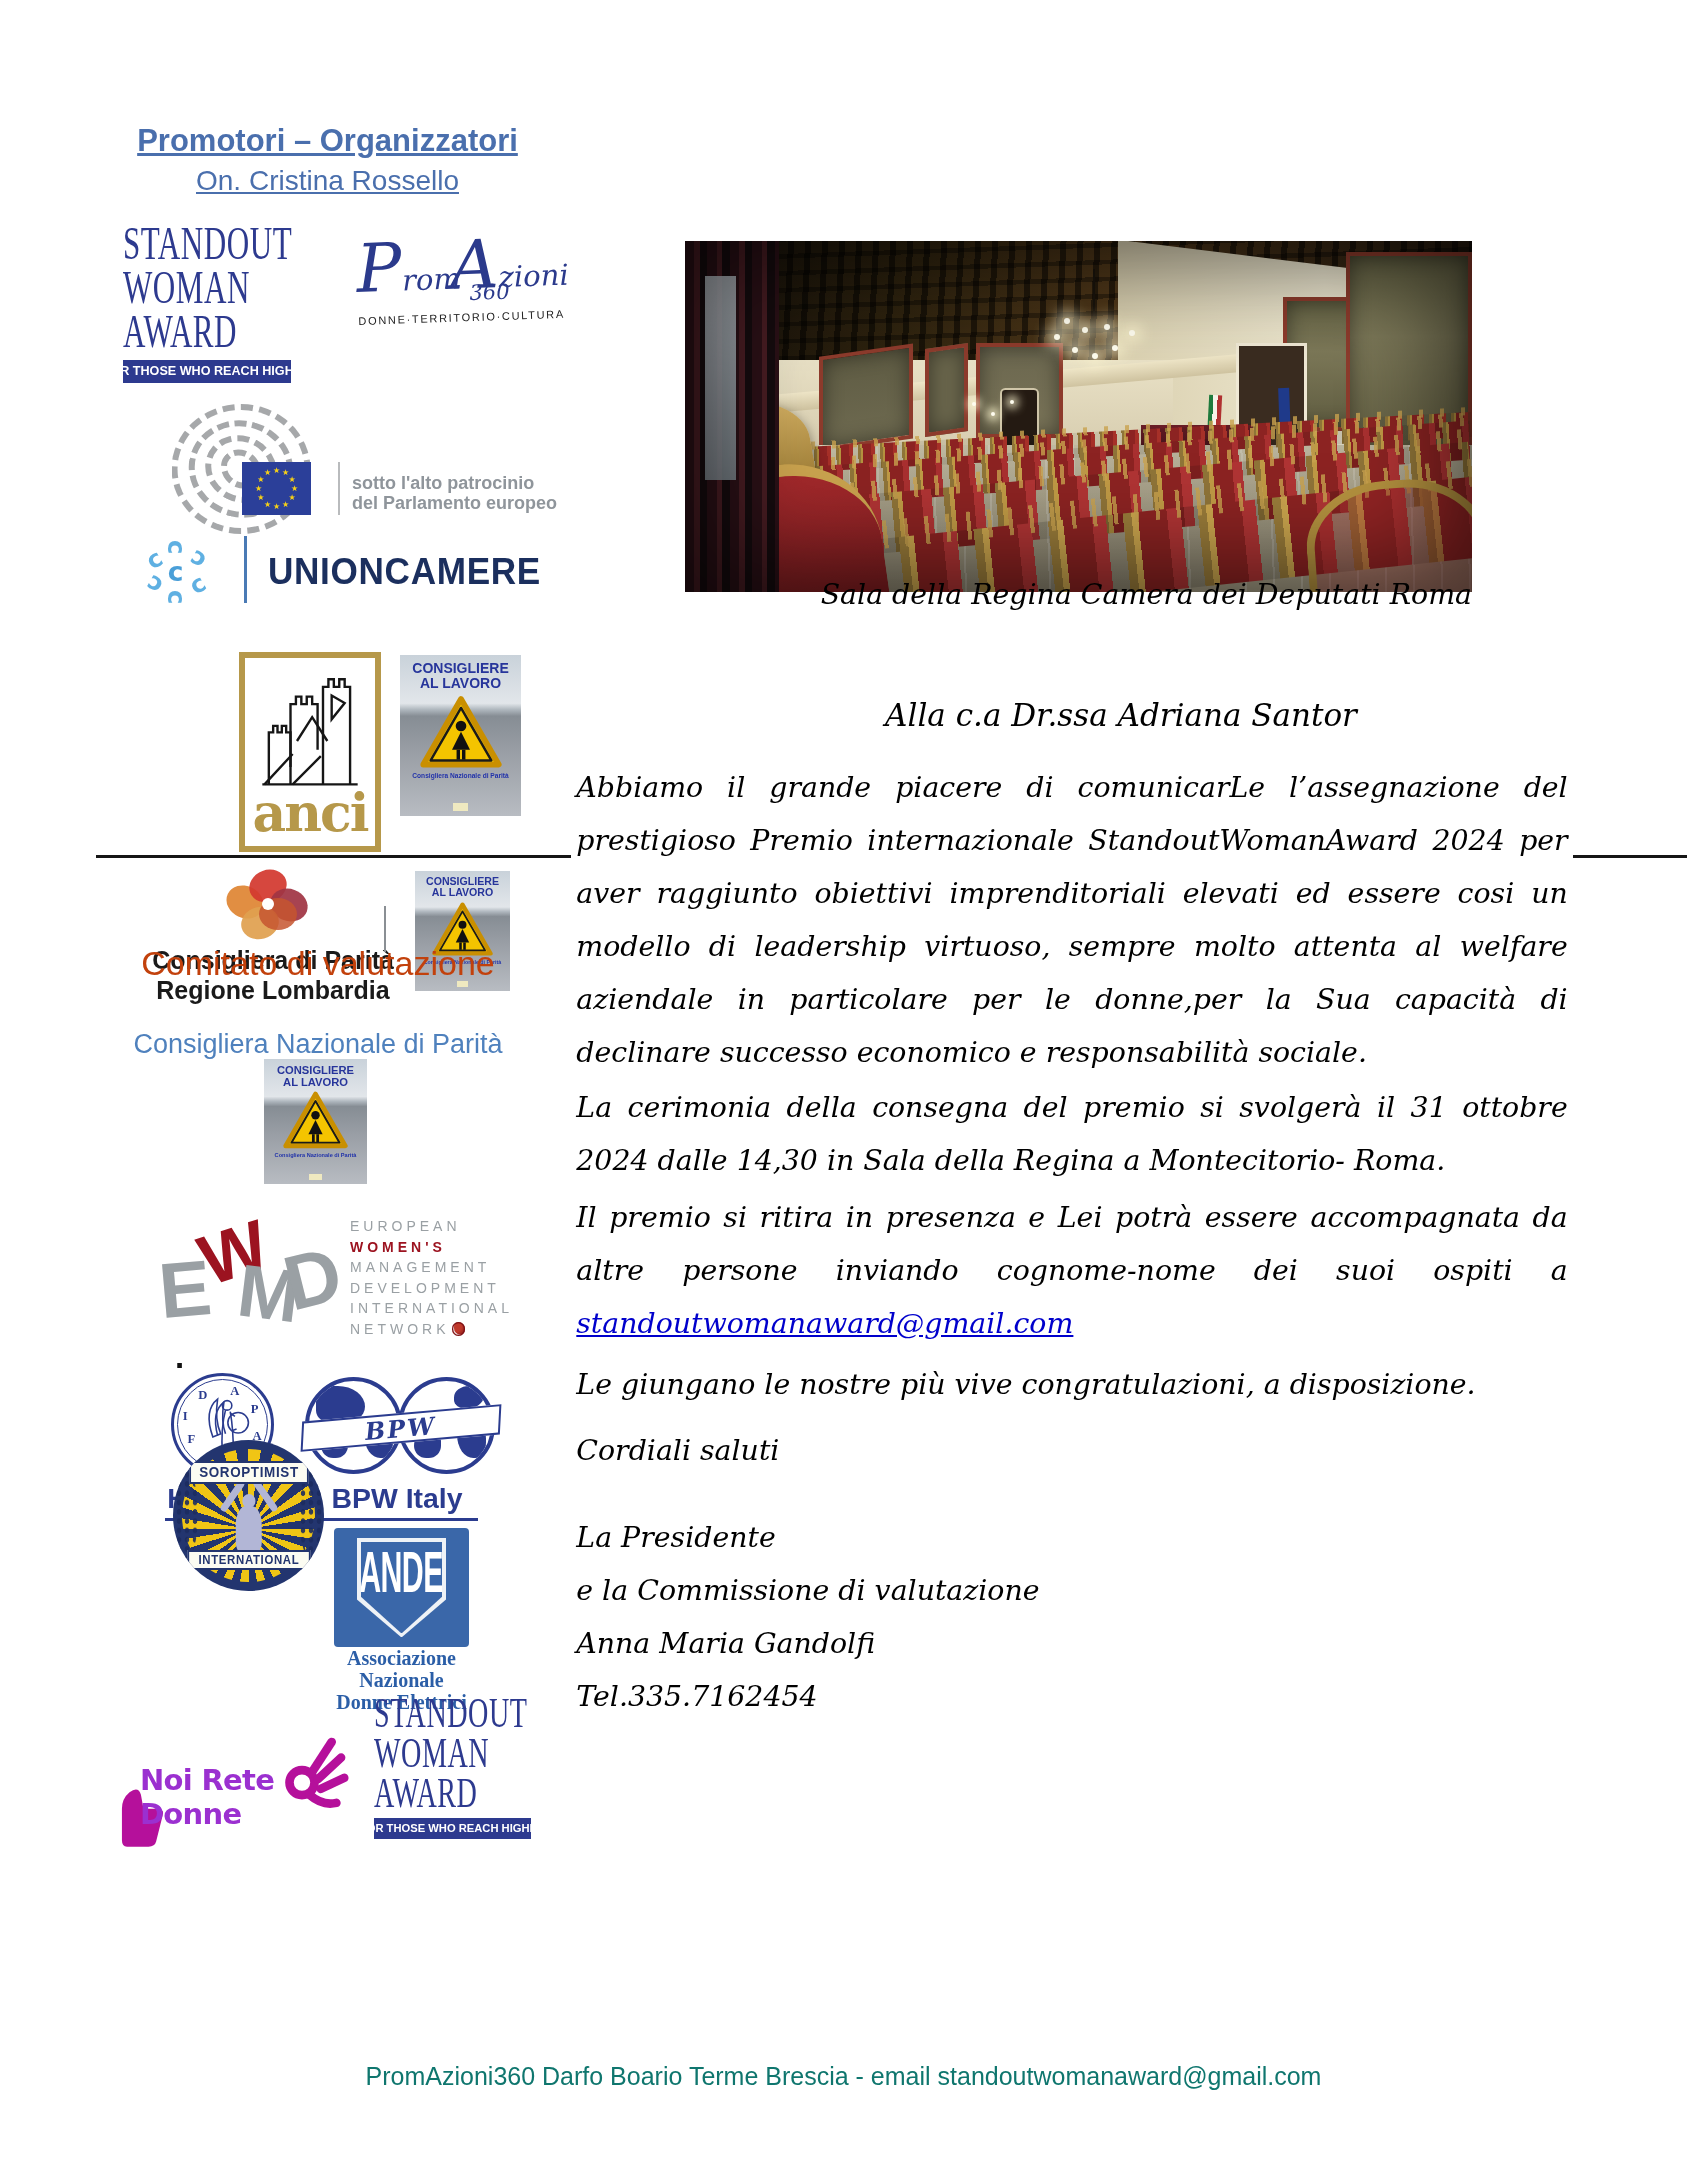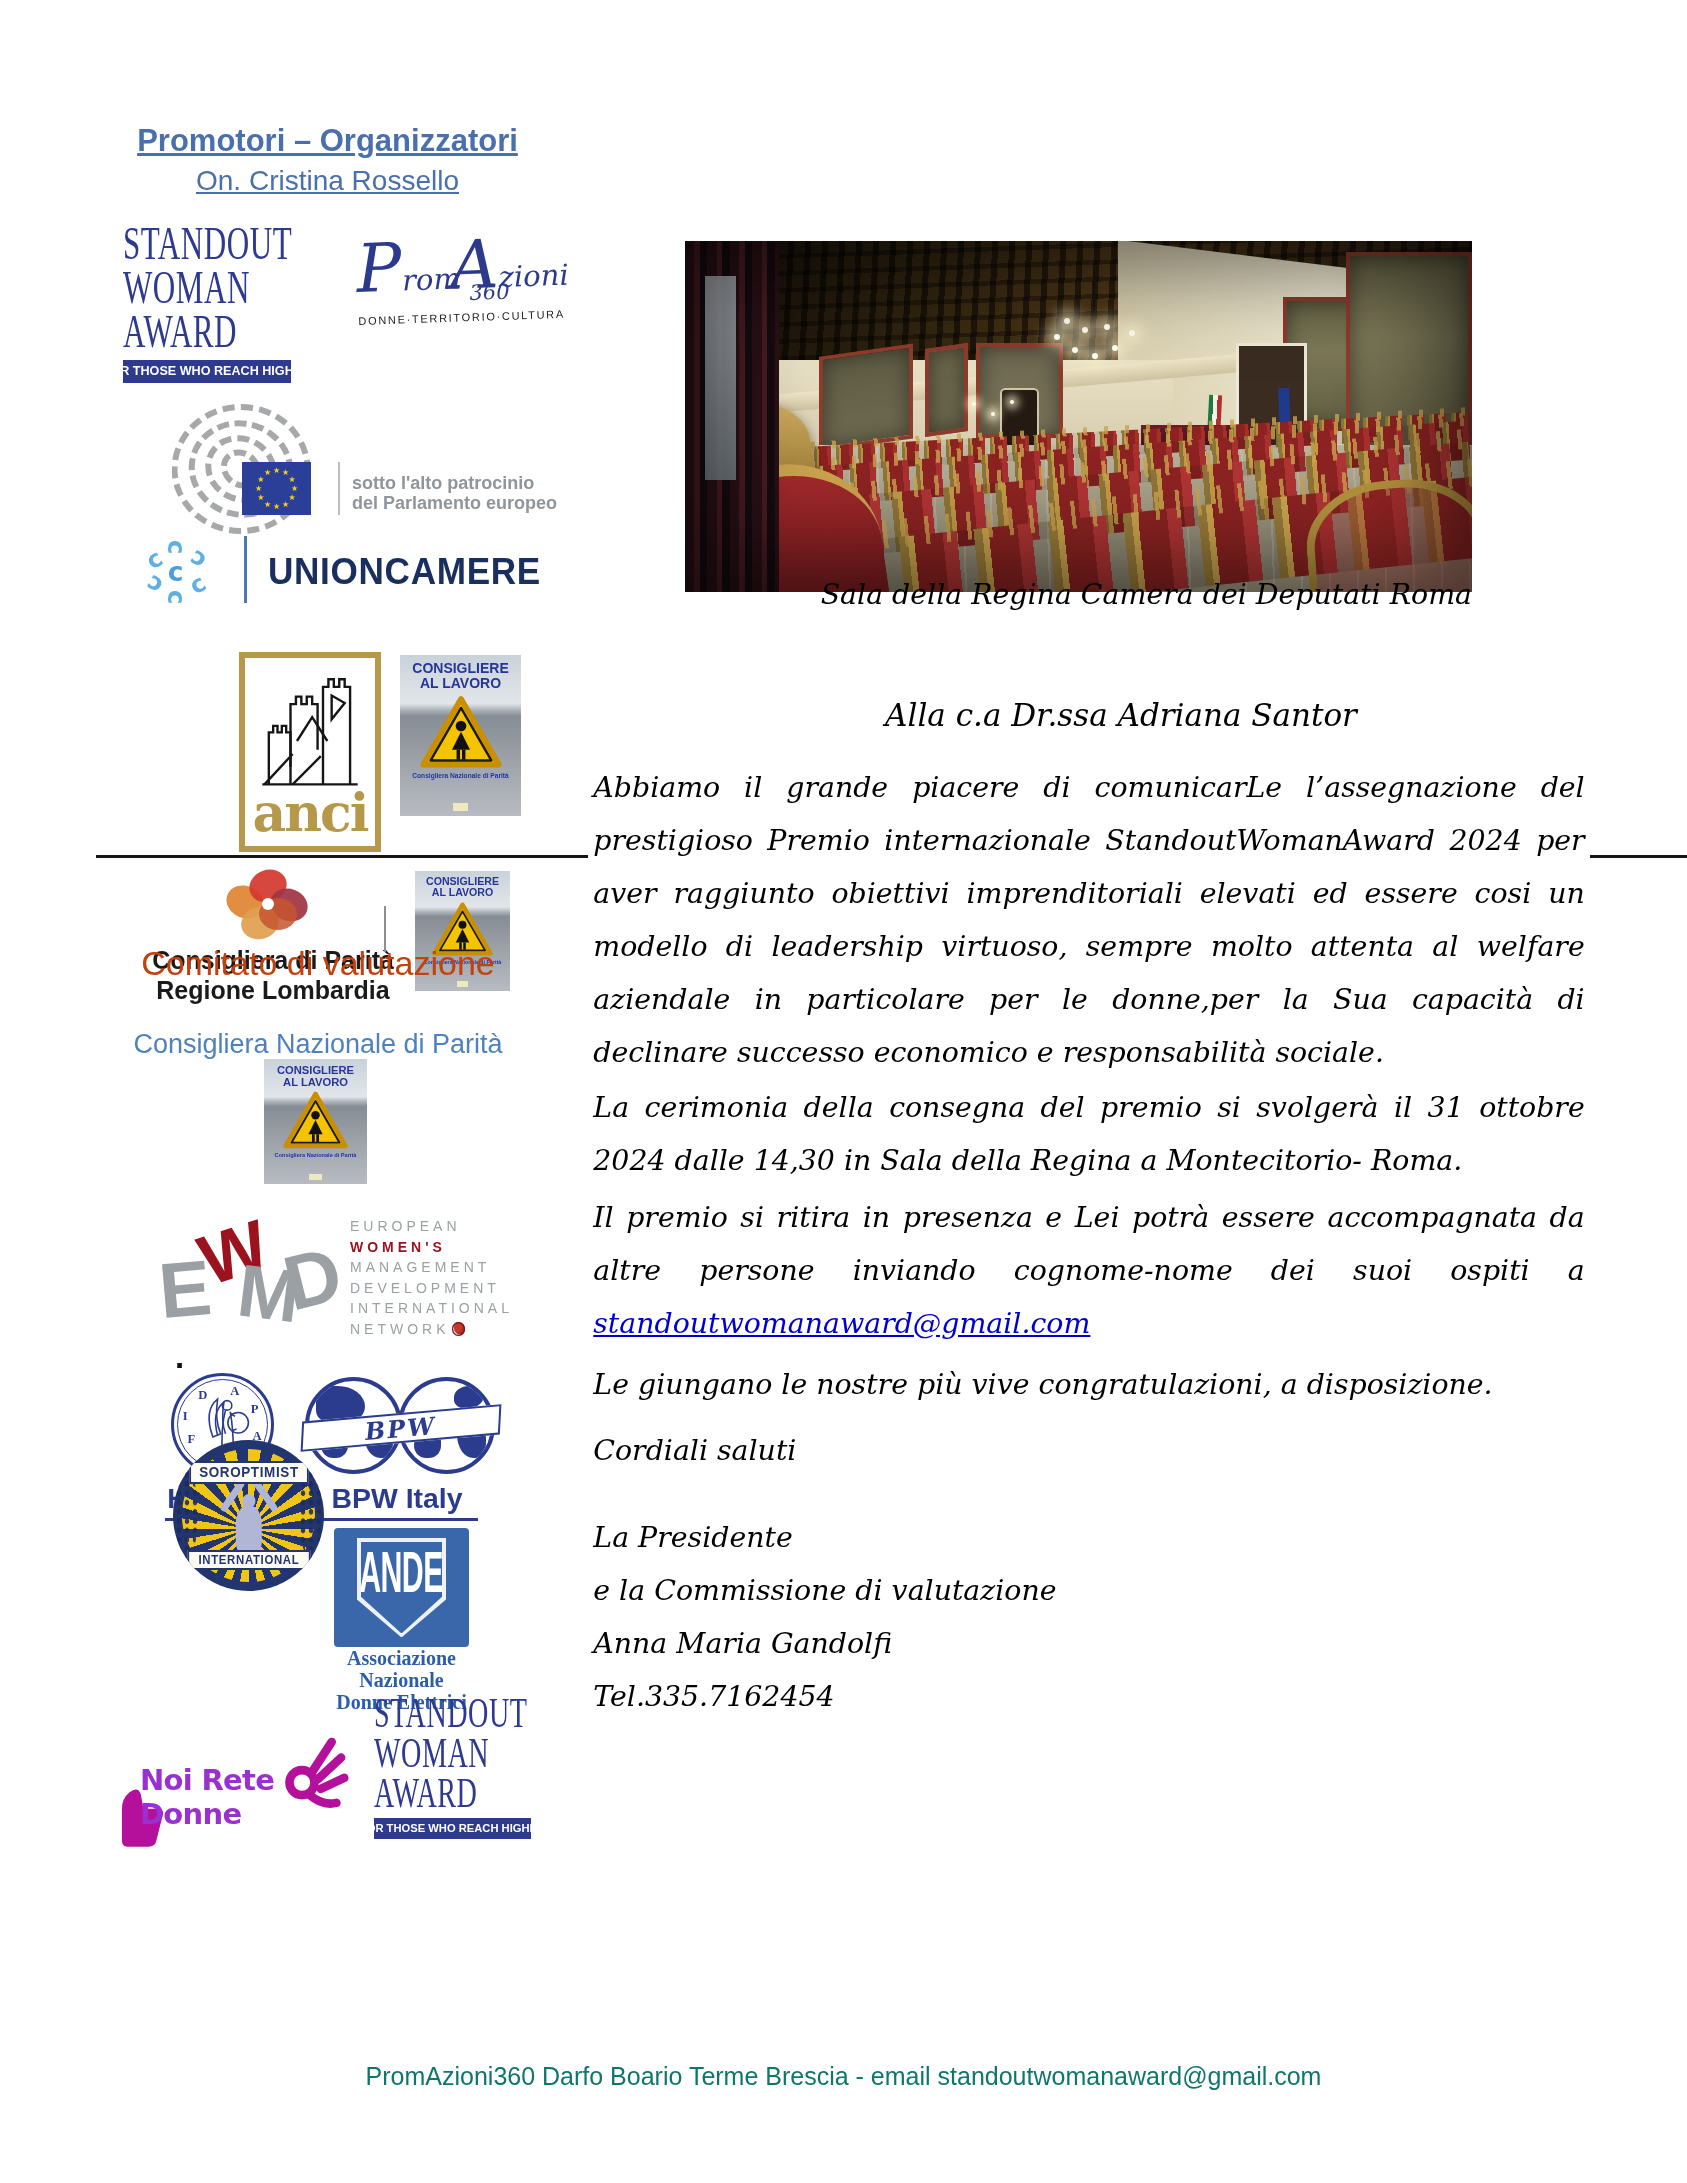--- a/index.html
+++ b/index.html
@@ -264,21 +264,21 @@
   .fg2 { right:-2%; top:68%; width:23%; height:40%; border:8px solid #b5923f; border-bottom:none;
     border-radius:46% 46% 0 0; transform:rotate(-4deg); background:rgba(160,40,40,.35); }
   .ph-vignette { inset:0; box-shadow:inset 0 0 93px 28px rgba(0,0,0,.55); }
 
   
   #caption { left:685px; top:578px; width:787px; text-align:right; }
   #recipient { left:595px; top:697px; width:953px; padding-left:99px; text-align:center; }
   .script { font-family:"DejaVu Serif",serif; font-style:italic; color:#000; }
   #caption .script { font-size:28.4px; }
   #recipient .script { font-size:31px; }
-  #letter { left:588px; top:740px; width:1002px; background:#fff; padding:1.3px 5.3px 22.5px; }
+  #letter { left:571px; top:740px; width:1002px; background:#fff; padding:1.3px 5.3px 22.5px; }
   #letter p { font-family:"DejaVu Serif",serif; font-style:italic; font-size:28.4px; line-height:53px;
     text-align:justify; color:#000; }
   #p1 { margin-top:20px; }
   #p2 { margin-top:1.3px; }
   #p3 { margin-top:4px; }
   #p4 { margin-top:8px; }
   #closing { margin-top:13.2px; line-height:41px; }
   .sig-block { margin-top:34px; }
   .sig-block p { line-height:36px; text-align:left; }
   #letter a { color:#0000cc; text-decoration:underline; }

